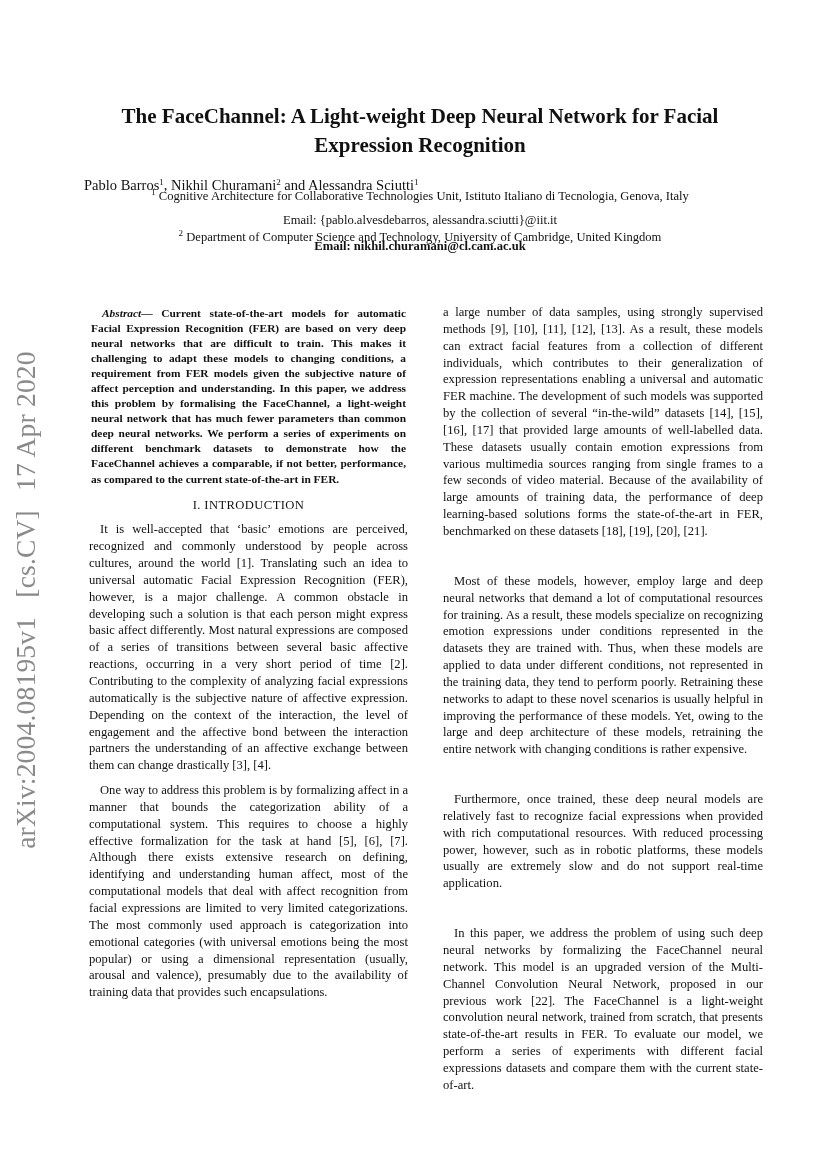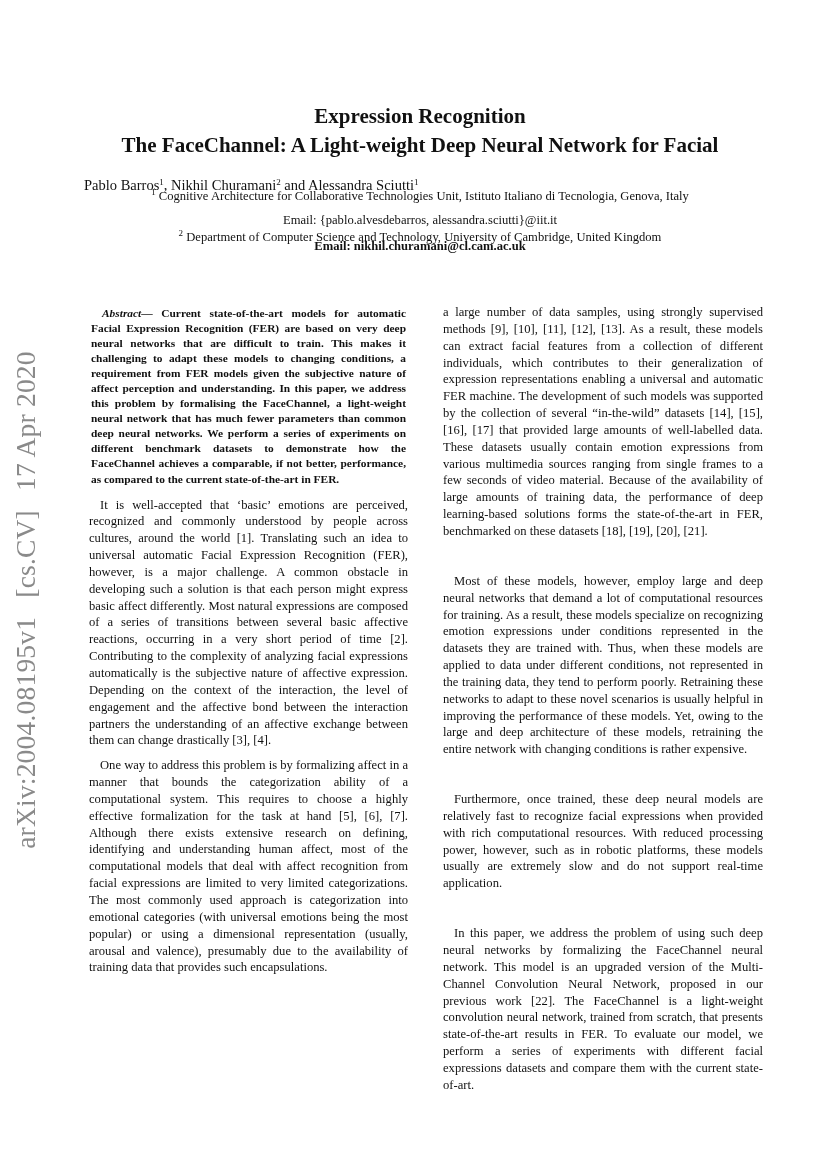--- a/index.html
+++ b/index.html
@@ -37,22 +37,22 @@
 </head>
 <body>
 
 <div class="arxiv-stamp">
   <span>arXiv:2004.08195v1</span>
   <span>[cs.CV]</span>
   <span>17 Apr 2020</span>
 </div>
 
 <div class="title">
+  <div>The FaceChannel: A Light-weight Deep Neural Network for Facial</div>
   <div>Expression Recognition</div>
-  <div>The FaceChannel: A Light-weight Deep Neural Network for Facial</div>
 </div>
 
 <div class="authors">
   <span>Pablo Barros</span><sup>1</sup><span>, </span><span>Nikhil Churamani</span><sup>2</sup><span> and </span><span>Alessandra Sciutti</span><sup>1</sup>
 </div>
 
 <div class="affil" style="top:188px;">
   <sup>1</sup><span> Cognitive Architecture for Collaborative Technologies Unit, Istituto Italiano di Tecnologia, Genova, Italy</span>
 </div>
 <div class="affil" style="top:212px;">
@@ -60,20 +60,21 @@
 </div>
 <div class="affil" style="top:229px;">
   <sup>2</sup><span> Department of Computer Science and Technology, University of Cambridge, United Kingdom</span>
 </div>
 <div class="affil" style="top:238px;font-weight:bold;">
   <span>Email: nikhil.churamani@cl.cam.ac.uk</span>
 </div>
 
 <div class="col col-left">
   <p class="abstract"><span class="abs-label">Abstract</span><span>— </span><span>Current state-of-the-art models for automatic Facial Expression Recognition (FER) are based on very deep neural networks that are difficult to train. This makes it challenging to adapt these models to changing conditions, a requirement from FER models given the subjective nature of affect perception and understanding. In this paper, we address this problem by formalising the FaceChannel, a light-weight neural network that has much fewer parameters than common deep neural networks. We perform a series of experiments on different benchmark datasets to demonstrate how the FaceChannel achieves a comparable, if not better, performance, as compared to the current state-of-the-art in FER.</span></p>
+  <div class="section-heading">I. INTRODUCTION</div>
   <p class="body">It is well-accepted that ‘basic’ emotions are perceived, recognized and commonly understood by people across cultures, around the world [1]. Translating such an idea to universal automatic Facial Expression Recognition (FER), however, is a major challenge. A common obstacle in developing such a solution is that each person might express basic affect differently. Most natural expressions are composed of a series of transitions between several basic affective reactions, occurring in a very short period of time [2]. Contributing to the complexity of analyzing facial expressions automatically is the subjective nature of affective expression. Depending on the context of the interaction, the level of engagement and the affective bond between the interaction partners the understanding of an affective exchange between them can change drastically [3], [4].</p>
   <p class="body">One way to address this problem is by formalizing affect in a manner that bounds the categorization ability of a computational system. This requires to choose a highly effective formalization for the task at hand [5], [6], [7]. Although there exists extensive research on defining, identifying and understanding human affect, most of the computational models that deal with affect recognition from facial expressions are limited to very limited categorizations. The most commonly used approach is categorization into emotional categories (with universal emotions being the most popular) or using a dimensional representation (usually, arousal and valence), presumably due to the availability of training data that provides such encapsulations.</p>
 </div>
 
 <div class="col col-right">
   <p class="body noindent">a large number of data samples, using strongly supervised methods [9], [10], [11], [12], [13]. As a result, these models can extract facial features from a collection of different individuals, which contributes to their generalization of expression representations enabling a universal and automatic FER machine. The development of such models was supported by the collection of several “in-the-wild” datasets [14], [15], [16], [17] that provided large amounts of well-labelled data. These datasets usually contain emotion expressions from various multimedia sources ranging from single frames to a few seconds of video material. Because of the availability of large amounts of training data, the performance of deep learning-based solutions forms the state-of-the-art in FER, benchmarked on these datasets [18], [19], [20], [21].</p>
   <div class="gap"></div>
   <p class="body">Most of these models, however, employ large and deep neural networks that demand a lot of computational resources for training. As a result, these models specialize on recognizing emotion expressions under conditions represented in the datasets they are trained with. Thus, when these models are applied to data under different conditions, not represented in the training data, they tend to perform poorly. Retraining these networks to adapt to these novel scenarios is usually helpful in improving the performance of these models. Yet, owing to the large and deep architecture of these models, retraining the entire network with changing conditions is rather expensive.</p>
   <div class="gap"></div>
   <p class="body">Furthermore, once trained, these deep neural models are relatively fast to recognize facial expressions when provided with rich computational resources. With reduced processing power, however, such as in robotic platforms, these models usually are extremely slow and do not support real-time application.</p>

